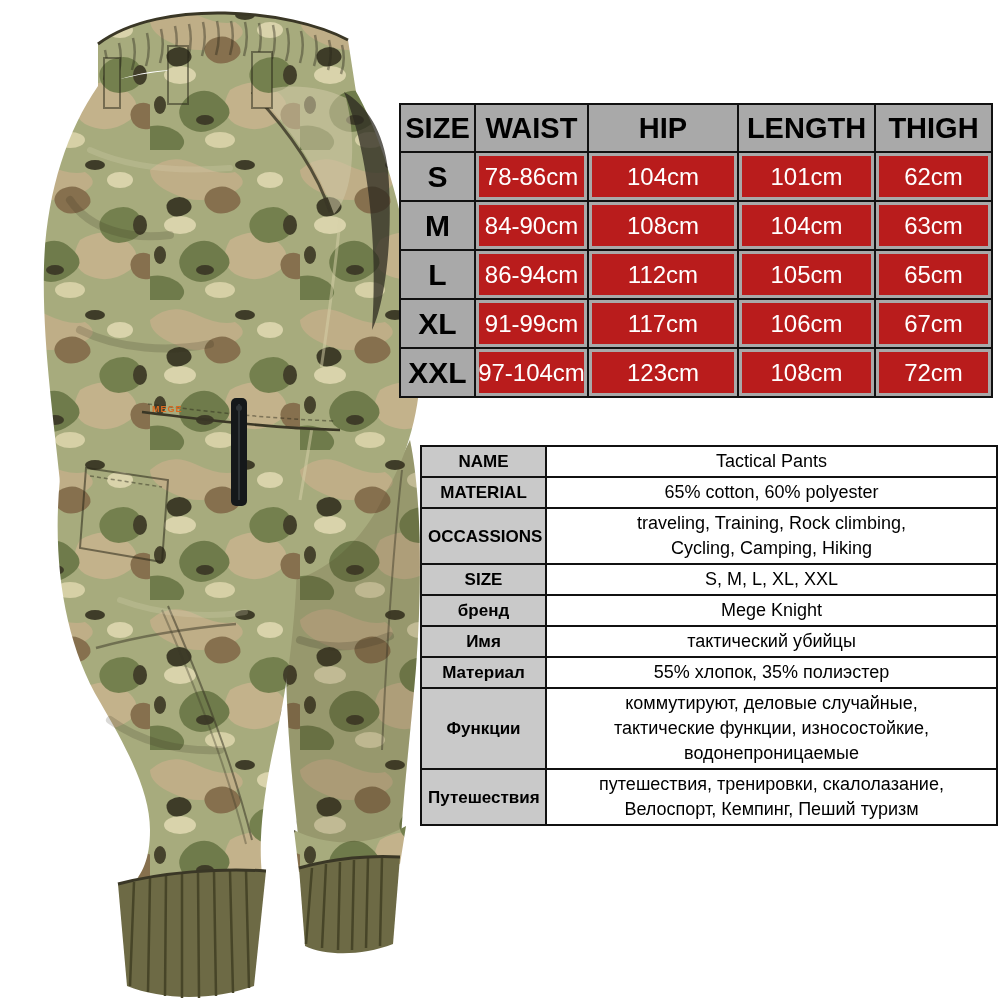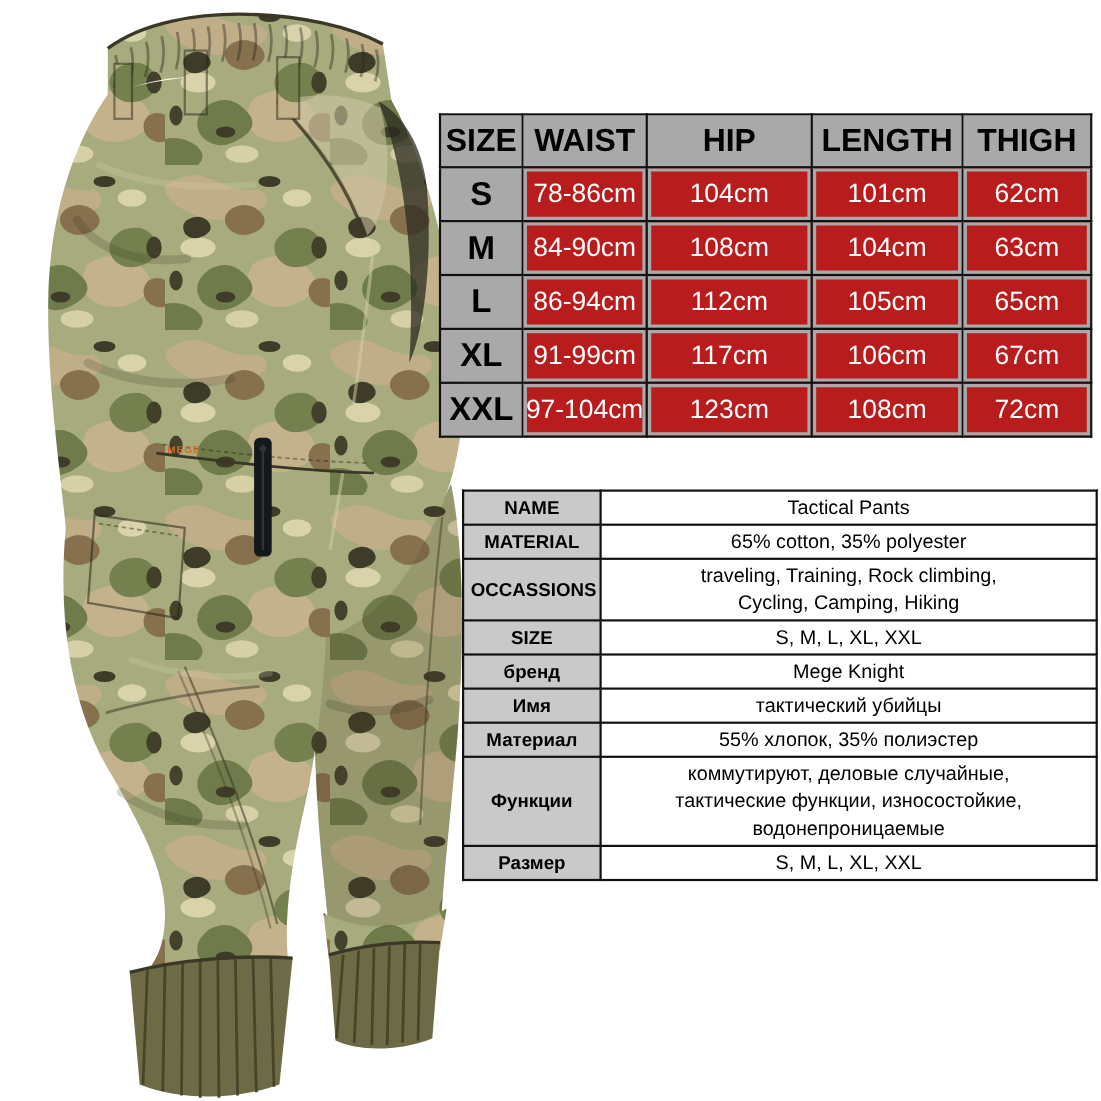--- a/index.html
+++ b/index.html
@@ -213,21 +213,21 @@
       <col style="width:125px">
         <col style="width:451px">
     </colgroup>
     <tbody>
         <tr>
           <td class="info-label">NAME</td>
           <td class="info-value">Tactical Pants</td>
         </tr>
         <tr>
           <td class="info-label">MATERIAL</td>
-          <td class="info-value">65% cotton,  35% polyester</td>
+          <td class="info-value">65% cotton,  60% polyester</td>
         </tr>
         <tr>
           <td class="info-label">OCCASSIONS</td>
           <td class="info-value">traveling, Training, Rock climbing,
 Cycling, Camping, Hiking</td>
         </tr>
         <tr>
           <td class="info-label">SIZE</td>
           <td class="info-value">S, M, L, XL, XXL</td>
         </tr>
@@ -243,19 +243,20 @@
           <td class="info-label">Материал</td>
           <td class="info-value">55% хлопок, 35% полиэстер</td>
         </tr>
         <tr>
           <td class="info-label">Функции</td>
           <td class="info-value">коммутируют, деловые случайные,
 тактические функции, износостойкие,
 водонепроницаемые</td>
         </tr>
         <tr>
-          <td class="info-label">Размер</td>
-          <td class="info-value">S, M, L, XL, XXL</td>
+          <td class="info-label">Путешествия</td>
+          <td class="info-value">путешествия, тренировки, скалолазание,
+Велоспорт, Кемпинг, Пеший туризм</td>
         </tr>
       </tbody>
   </table>
 
 </div>
 
 </body></html>

